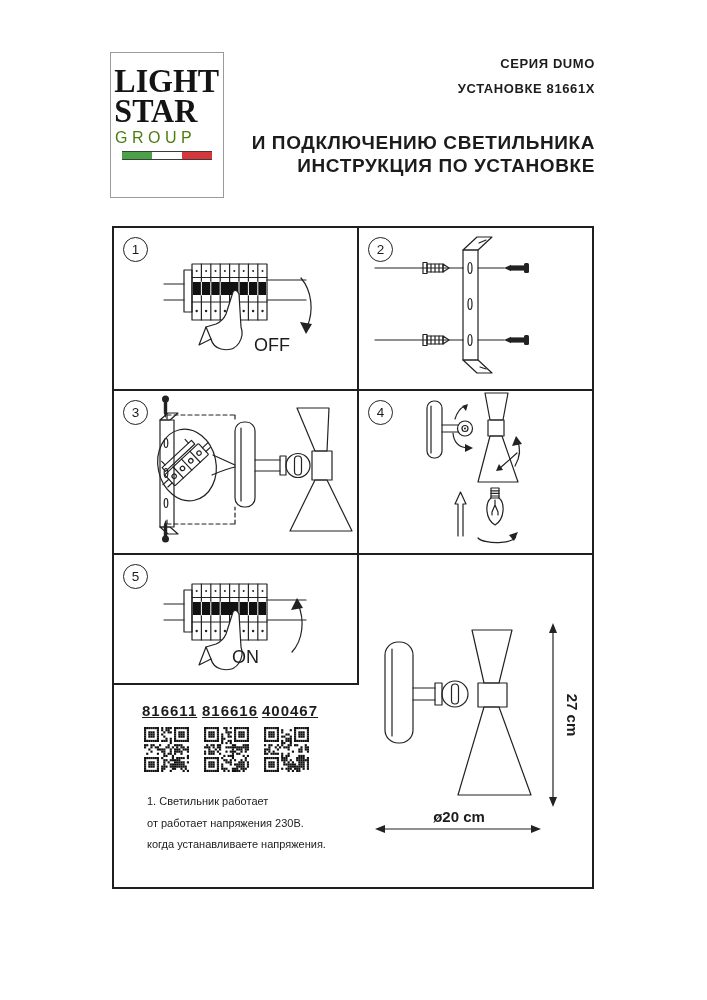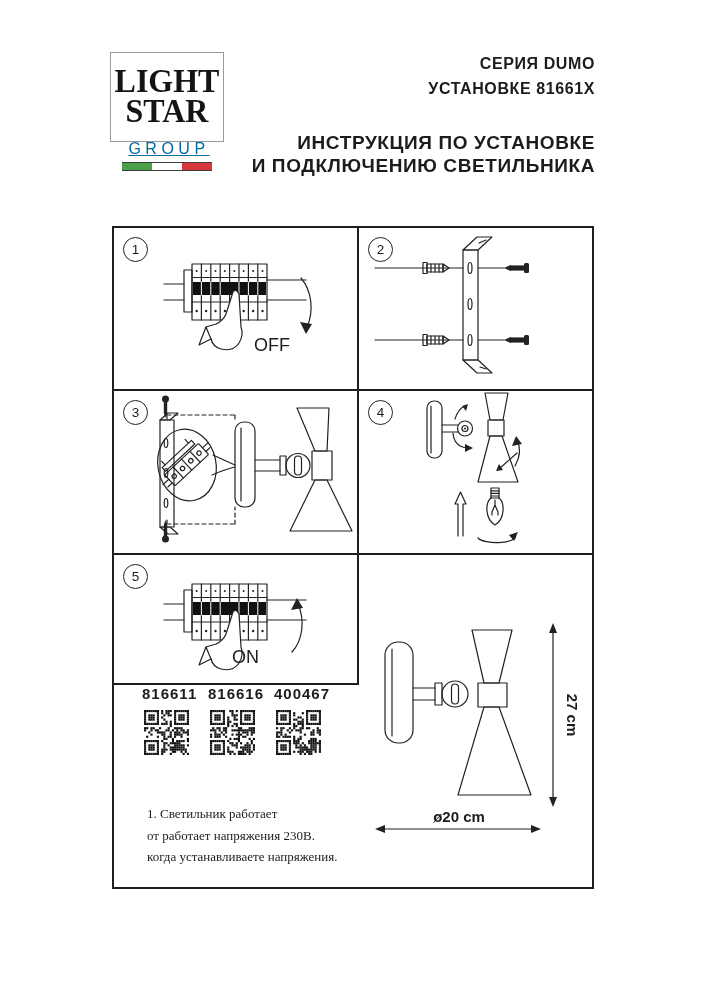--- a/index.html
+++ b/index.html
@@ -2,33 +2,33 @@
 <html><head>
 <meta charset="utf-8">
 <style>
   html,body{margin:0;padding:0;background:#fff;}
   .page{position:relative;width:707px;height:1000px;background:#ffffff;overflow:hidden;
         font-family:"Liberation Sans",sans-serif;color:#1c1c1c;}
   svg{display:block;}
   svg *{vector-effect:non-scaling-stroke;}
 
   
-  .logo-box{position:absolute;left:110px;top:52px;width:114px;height:90px;
-            border:1px solid #9a9a9a;text-align:center;background:#fff;box-sizing:border-box;}
+  .logo-box{position:absolute;left:110px;top:52px;width:114px;height:146px;
+            border:1px solid #9a9a9a;text-align:left;background:#fff;box-sizing:border-box;}
   .logo-words{margin-top:13px;transform:scaleX(.94);}
   .logo-light,.logo-star{font-family:"Liberation Serif",serif;font-weight:bold;
             font-size:34px;line-height:30px;color:#141414;}
-  .logo-group{font-size:16px;letter-spacing:4.5px;color:#0369a1;margin-top:14px;margin-left:4px;text-decoration:underline;}
+  .logo-group{font-size:16px;letter-spacing:4.5px;color:#4d7c0f;margin-top:3px;margin-left:4px;}
   .logo-flag{width:90px;height:7px;margin:4px auto 0;display:flex;
              border-top:1px solid #3c3c3c;border-bottom:1px solid #3c3c3c;box-sizing:content-box;}
   .logo-flag span{flex:1;height:100%;}
 
   
   .header-text{position:absolute;top:51px;right:112px;text-align:right;font-weight:bold;}
-  .header-series,.header-articles{font-size:16px;line-height:25px;letter-spacing:.6px;}
+  .header-series,.header-articles{font-size:13px;line-height:25px;letter-spacing:.6px;}
   .header-title{margin-top:30px;font-size:19px;line-height:23px;letter-spacing:.6px;}
 
   
   .grid{position:absolute;left:112px;top:226px;width:482px;height:663px;
         border:2px solid #1f1f1f;box-sizing:border-box;}
   .gline{position:absolute;background:#1f1f1f;}
   .vline{left:243px;top:0;width:2px;height:457px;}
   .hline1{top:161px;left:0;right:0;height:2px;}
   .hline2{top:325px;left:0;right:0;height:2px;}
   .hline3{top:455px;left:0;width:245px;height:2px;}
@@ -40,25 +40,25 @@
   .sc3{left:9px;top:172px;}.sc4{left:254px;top:172px;}
   .sc5{left:9px;top:336px;}
 
   .psvg{position:absolute;}
   #svg-p1{left:0;top:0;}      #svg-p2{left:245px;top:0;}
   #svg-p3{left:0;top:163px;}  #svg-p4{left:245px;top:163px;}
   #svg-p5{left:0;top:327px;}  #svg-dim{left:245px;top:327px;}
 
   
   .qr-block{position:absolute;left:0;top:457px;width:243px;height:200px;}
-  .articles-row{display:flex;gap:18px;padding-left:28px;}
+  .articles-row{display:flex;gap:12px;padding-left:28px;padding-top:17px;text-decoration:underline;}
   .article-col{width:48px;text-align:center;}
   .article-code{font-weight:bold;font-size:15px;letter-spacing:1px;margin-bottom:8px;white-space:nowrap;}
   .qr{width:45px;height:45px;margin:0 auto;}
-  .notes{position:absolute;left:33px;top:118px;font-size:13px;line-height:21.5px;white-space:nowrap;font-family:Liberation Serif, serif;}
+  .notes{position:absolute;left:33px;top:106px;font-size:11px;line-height:21.5px;white-space:nowrap;}
 
   .svg-label{font-family:"Liberation Sans",sans-serif;}
 </style>
 </head>
 <body>
 
 <div class="page">
 
   <div class="logo-box">
     <div class="logo-words">
@@ -70,22 +70,22 @@
       <span style="background: rgb(74, 161, 71);"></span>
       <span style="background: rgb(255, 255, 255);"></span>
       <span style="background: rgb(214, 55, 61);"></span>
     </div>
   </div>
 
   <div class="header-text">
     <div class="header-series">СЕРИЯ DUMO</div>
     <div class="header-articles">УСТАНОВКЕ 81661X</div>
     <div class="header-title">
+      <div>И ПОДКЛЮЧЕНИЮ СВЕТИЛЬНИКА</div>
       <div>ИНСТРУКЦИЯ ПО УСТАНОВКЕ</div>
-      <div>И ПОДКЛЮЧЕНИЮ СВЕТИЛЬНИКА</div>
     </div>
   </div>
 
   <div class="grid">
     <div class="gline vline"></div>
     <div class="gline hline1"></div>
     <div class="gline hline2"></div>
     <div class="gline hline3"></div>
 
     <div class="step-circle sc1">

